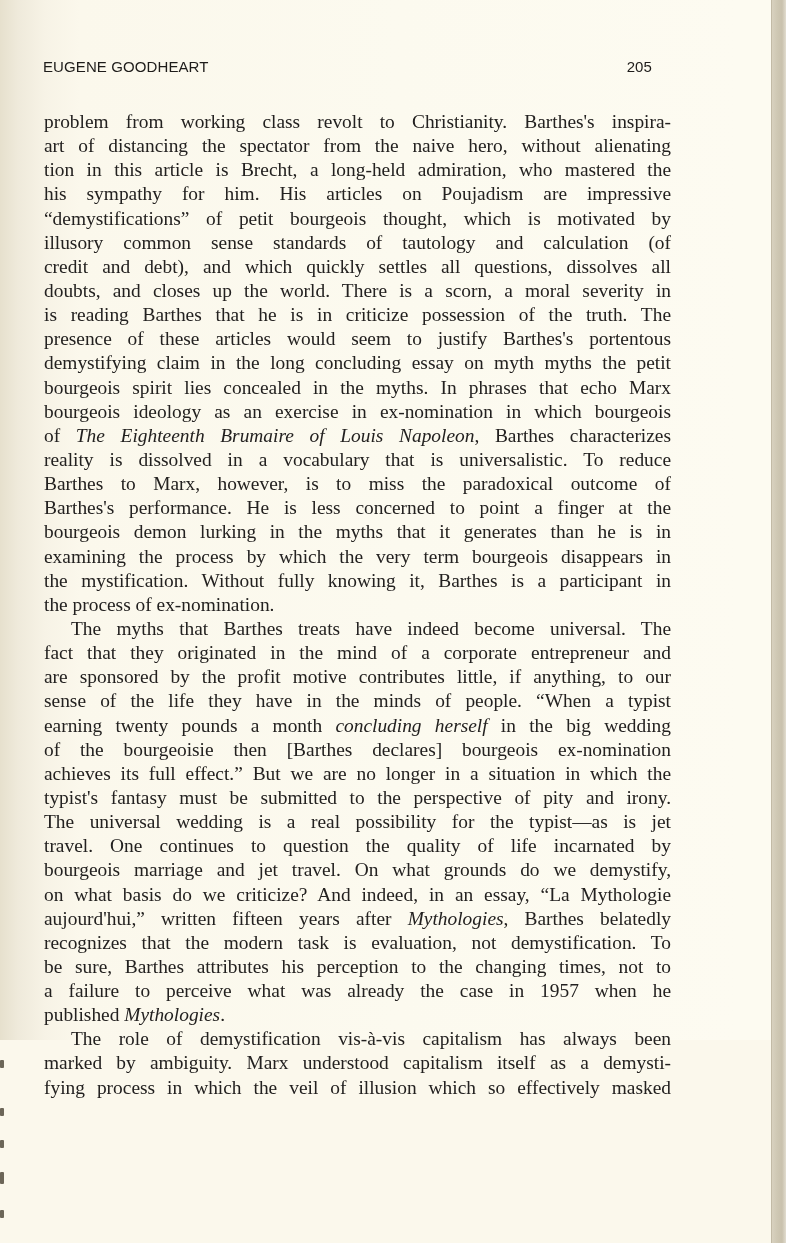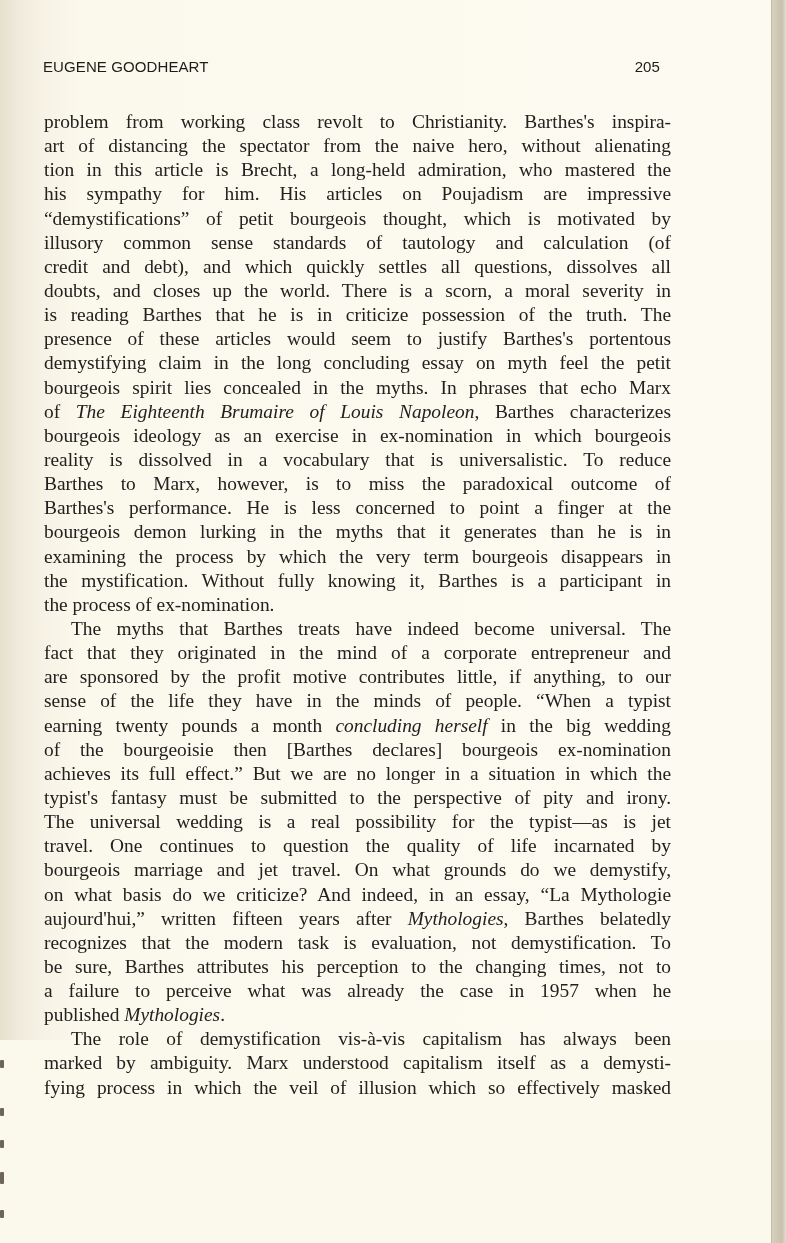--- a/index.html
+++ b/index.html
@@ -56,21 +56,21 @@
       color: #1e1c1a;
       letter-spacing: 0.1px;
     }
     .running-head .author {
       position: absolute;
       left: 0;
       top: 0;
     }
     .running-head .folio {
       position: absolute;
-      right: 8px;
+      right: 16px;
       top: 0;
     }
     .body-text {
       position: absolute;
       left: 44px;
       top: 87px;
       width: 627px;
       font-family: "Liberation Serif", serif;
       font-size: 19.4px;
       line-height: 24.15px;
@@ -120,24 +120,24 @@
         <span class="line">problem from working class revolt to Christianity. Barthes's inspira-</span>
         <span class="line">art of distancing the spectator from the naive hero, without alienating</span>
         <span class="line">tion in this article is Brecht, a long-held admiration, who mastered the</span>
         <span class="line">his sympathy for him. His articles on Poujadism are impressive</span>
         <span class="line">“demystifications” of petit bourgeois thought, which is motivated by</span>
         <span class="line">illusory common sense standards of tautology and calculation (of</span>
         <span class="line">credit and debt), and which quickly settles all questions, dissolves all</span>
         <span class="line">doubts, and closes up the world. There is a scorn, a moral severity in</span>
         <span class="line">is reading Barthes that he is in criticize possession of the truth. The</span>
         <span class="line">presence of these articles would seem to justify Barthes's portentous</span>
-        <span class="line">demystifying claim in the long concluding essay on myth feel the petit</span>
+        <span class="line">demystifying claim in the long concluding essay on myth myths the petit</span>
         <span class="line">bourgeois spirit lies concealed in the myths. In phrases that echo Marx</span>
+        <span class="line">bourgeois ideology as an exercise in ex-nomination in which bourgeois</span>
         <span class="line">of <em>The Eighteenth Brumaire of Louis Napoleon</em>, Barthes characterizes</span>
-        <span class="line">bourgeois ideology as an exercise in ex-nomination in which bourgeois</span>
         <span class="line">reality is dissolved in a vocabulary that is universalistic. To reduce</span>
         <span class="line">Barthes to Marx, however, is to miss the paradoxical outcome of</span>
         <span class="line">Barthes's performance. He is less concerned to point a finger at the</span>
         <span class="line">bourgeois demon lurking in the myths that it generates than he is in</span>
         <span class="line">examining the process by which the very term bourgeois disappears in</span>
         <span class="line">the mystification. Without fully knowing it, Barthes is a participant in</span>
         <span class="line last">the process of ex-nomination.</span>
       </div>
       <div>
         <span class="line indented">The myths that Barthes treats have indeed become universal. The</span>

